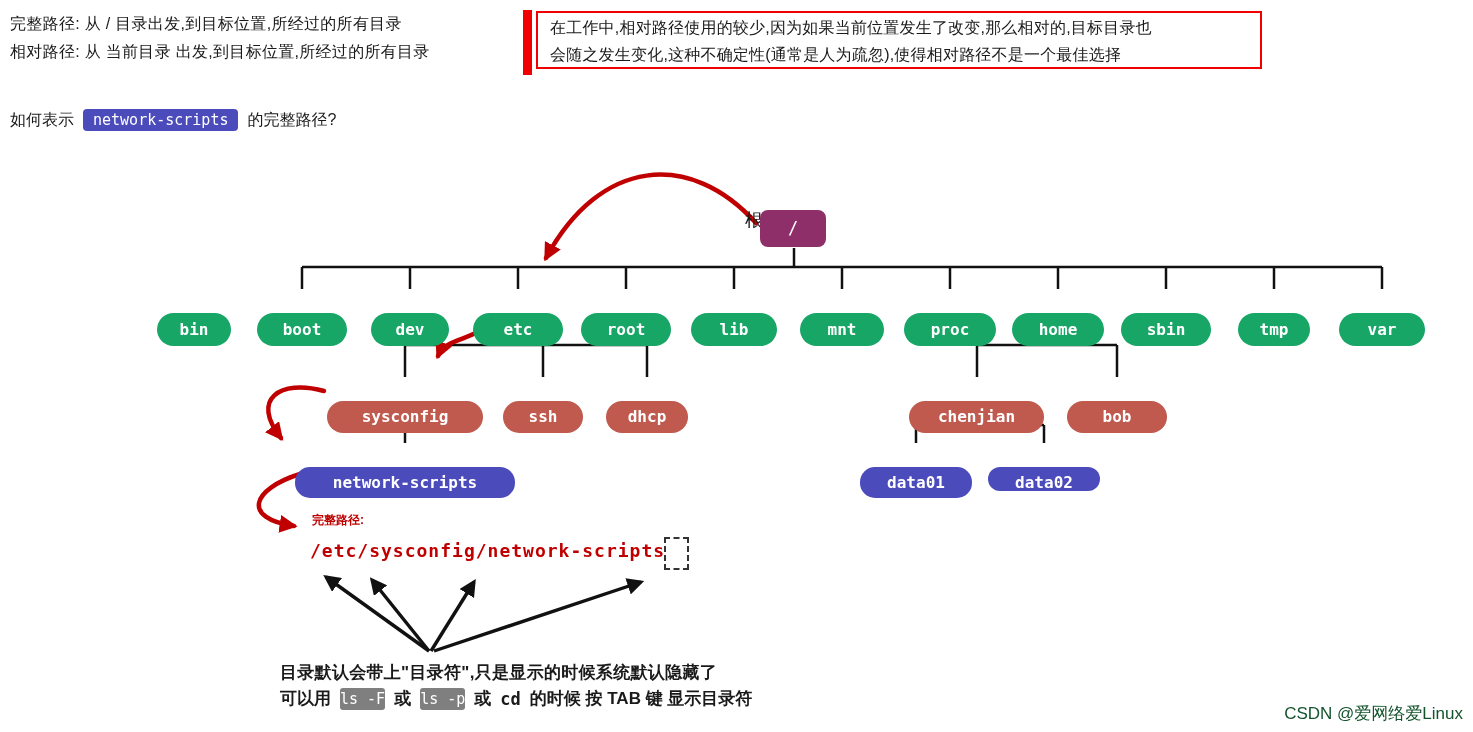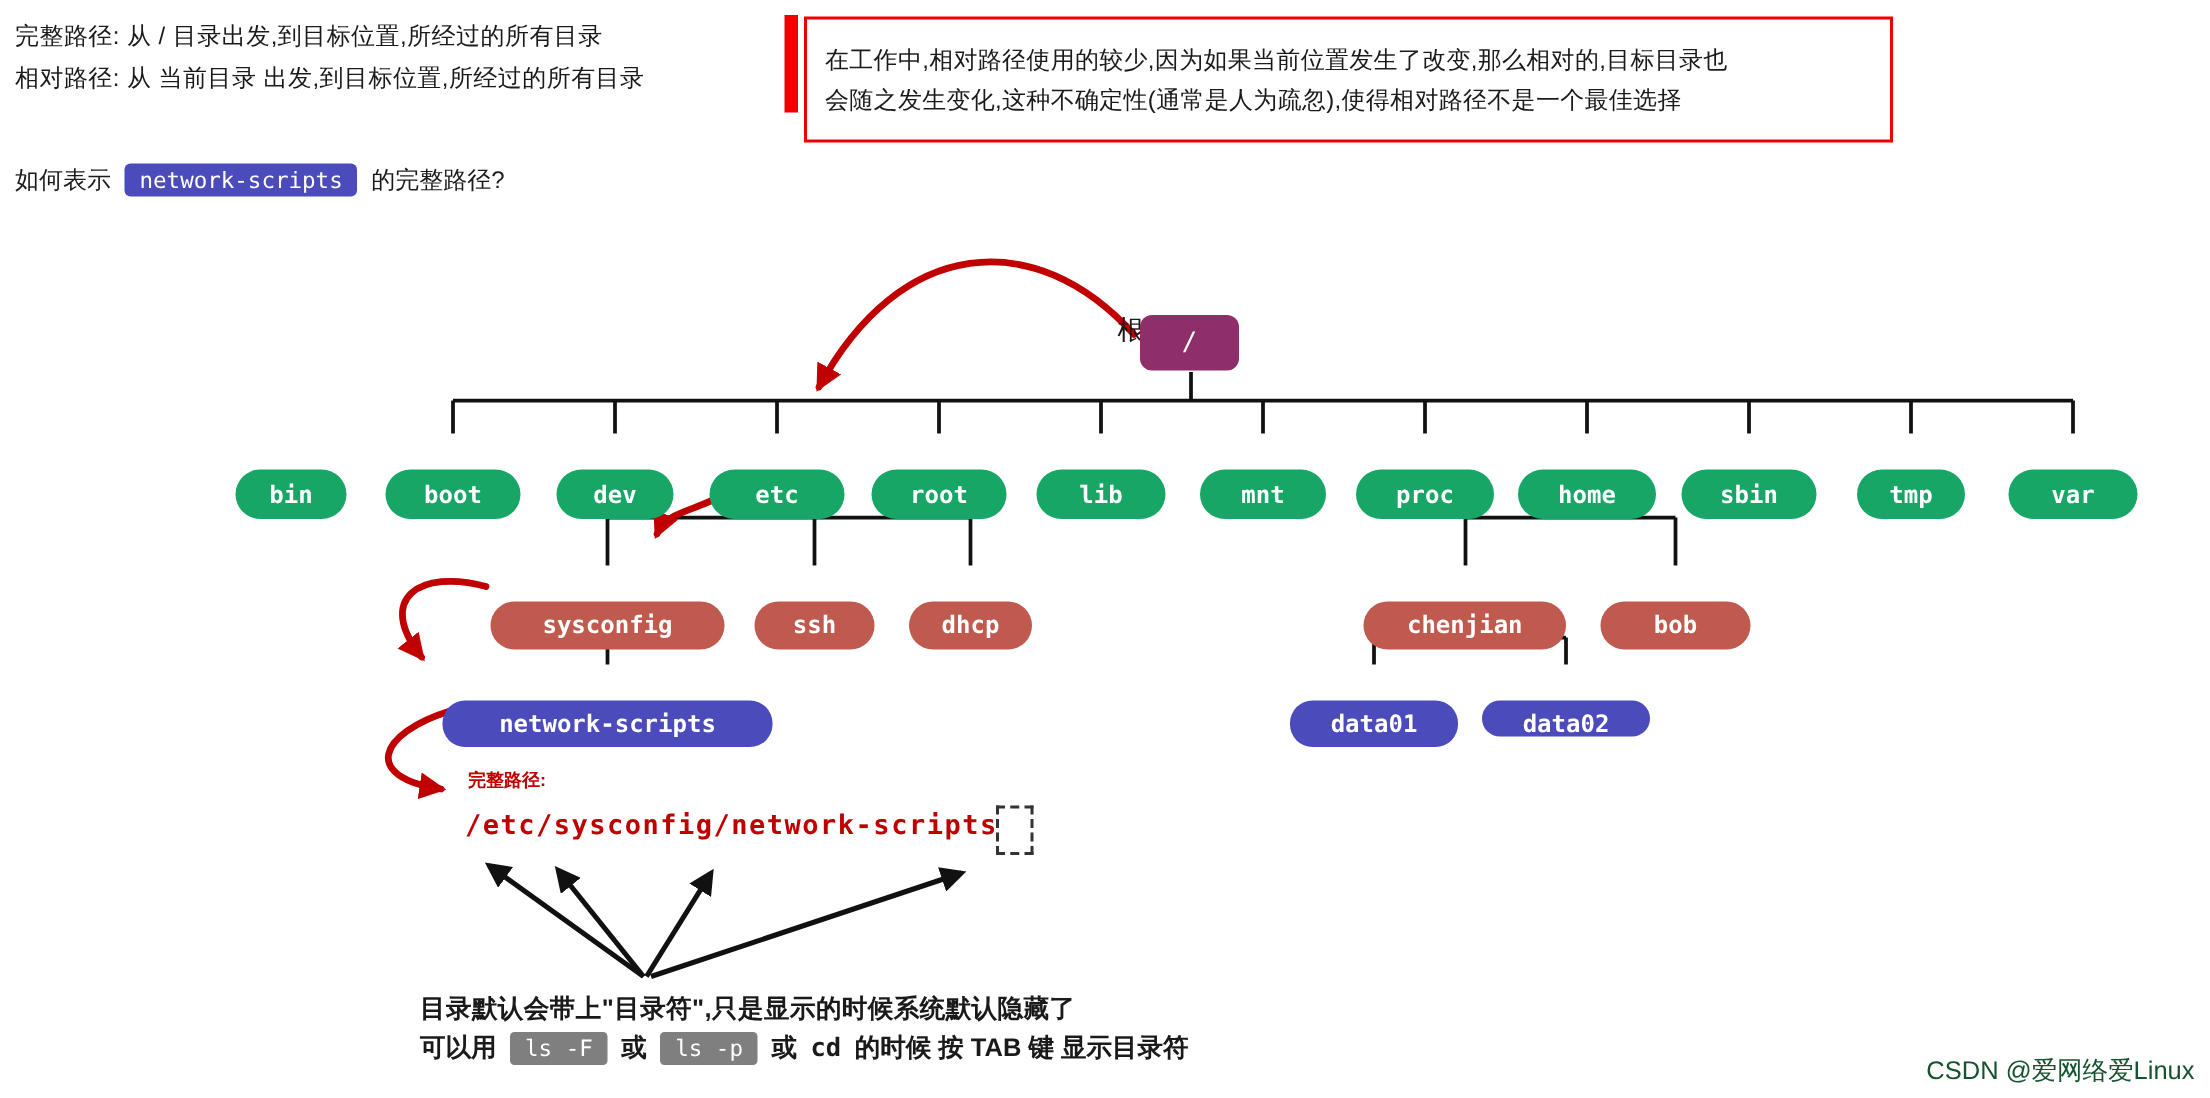--- a/index.html
+++ b/index.html
@@ -7,21 +7,21 @@
     position:relative;width:1473px;height:732px;background:#ffffff;overflow:hidden;
     font-family:"Liberation Sans","DejaVu Sans",sans-serif;color:#1a1a1a;
   }
   .mono{font-family:"DejaVu Sans Mono","Liberation Mono",monospace;}
   
   .def-line{position:absolute;left:10px;font-size:16px;letter-spacing:.3px;white-space:pre;}
   
   .note-bar{position:absolute;left:523px;top:10px;width:9px;height:65px;background:var(--red-bright);}
   .note-box{
     position:absolute;left:536px;top:11px;width:698px;height:52px;
-    border:2px solid var(--red-bright);padding:14px 12px;
+    border:2px solid var(--red-bright);padding:1px 12px;
     font-size:16px;line-height:27px;letter-spacing:.2px;
   }
   
   .question{position:absolute;left:10px;top:109px;display:flex;align-items:center;gap:9px;font-size:16px;}
   .badge-indigo{
     background:var(--indigo);color:#fff;font-family:"DejaVu Sans Mono","Liberation Mono",monospace;
     font-size:15px;padding:2px 10px;border-radius:4px;
   }
   
   .pill{
@@ -44,21 +44,21 @@
   .result-path{
     position:absolute;left:310px;top:540px;font-size:18px;font-weight:bold;color:var(--red);
     letter-spacing:1px;z-index:2;
   }
   .cursor-box{position:absolute;left:664px;top:537px;width:21px;height:29px;border:2px dashed #333;z-index:2;background:transparent;}
   
   .foot1{position:absolute;left:280px;top:661px;font-size:17px;font-weight:bold;letter-spacing:.3px;}
   .foot2{position:absolute;left:280px;top:687px;display:flex;align-items:center;gap:9px;font-size:17px;font-weight:bold;}
   .badge-gray{
     background:var(--gray);color:#fff;font-family:"DejaVu Sans Mono","Liberation Mono",monospace;
-    font-weight:normal;font-size:15px;padding:2px 10px;border-radius:3px;
+    font-weight:normal;font-size:15px;padding:2px 0;border-radius:3px;
   }
   .cmd{font-family:"DejaVu Sans Mono","Liberation Mono",monospace;font-weight:bold;}
   .watermark{position:absolute;right:10px;top:702px;font-size:17px;color:#14532d;z-index:2;text-align:center;}
 </style>
 </head>
 <body>
 
 <div id="canvas" style="--green: #17A666; --rust: #C05A4E; --indigo: #4B4BBB; --purple: #8F2F6A; --red: #C00000; --red-bright: #F00000; --gray: #7F7F7F;">
 
   <div class="def-line" style="top:14px">完整路径: 从 / 目录出发,到目标位置,所经过的所有目录</div>

